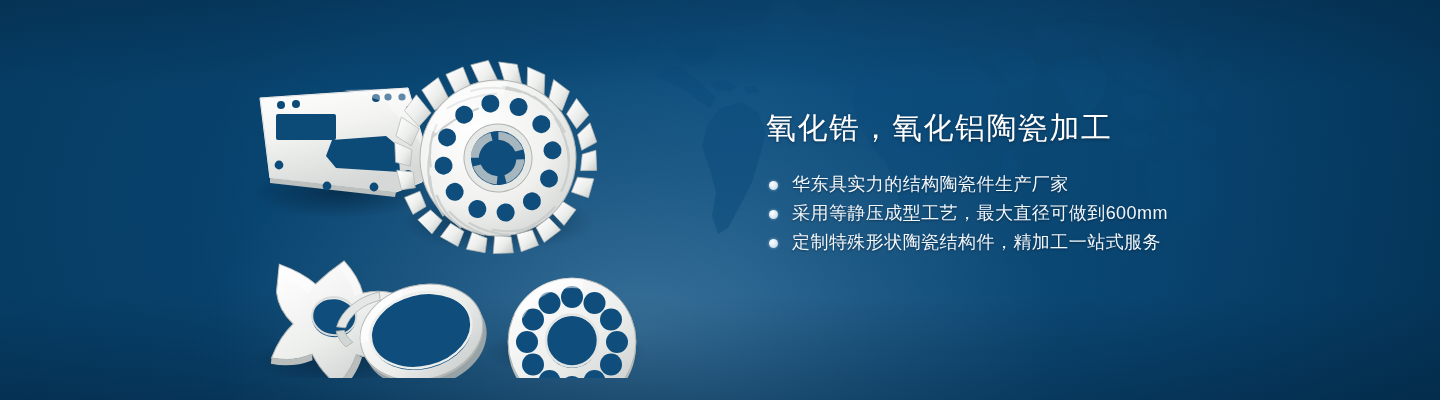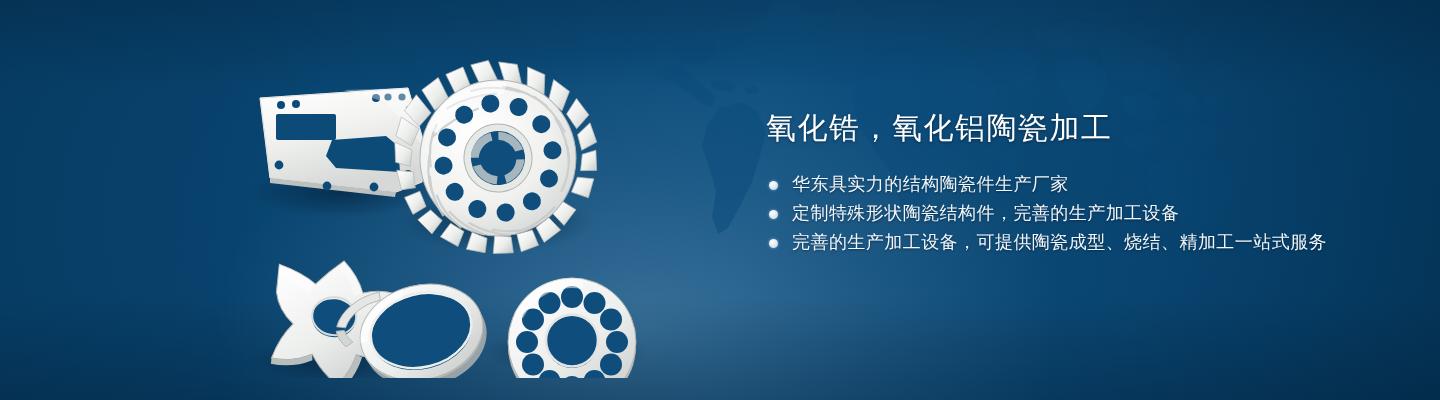--- a/index.html
+++ b/index.html
@@ -345,22 +345,22 @@
   <div class="copy">
     <h1 class="headline">氧化锆，氧化铝陶瓷加工</h1>
 
     <ul class="feature-list">
       <li class="feature-item">
         <span class="bullet-dot"></span>
         <span>华东具实力的结构陶瓷件生产厂家</span>
       </li>
       <li class="feature-item">
         <span class="bullet-dot"></span>
-        <span>定制特殊形状陶瓷结构件，完善的生产加工设备</span>
+        <span>采用等静压成型工艺，最大直径可做到600mm</span>
       </li>
       <li class="feature-item">
         <span class="bullet-dot"></span>
-        <span>完善的生产加工设备，可提供陶瓷成型、烧结、精加工一站式服务</span>
+        <span>定制特殊形状陶瓷结构件，精加工一站式服务</span>
       </li>
     </ul>
   </div>
 
 </div>
 
 </body></html>

